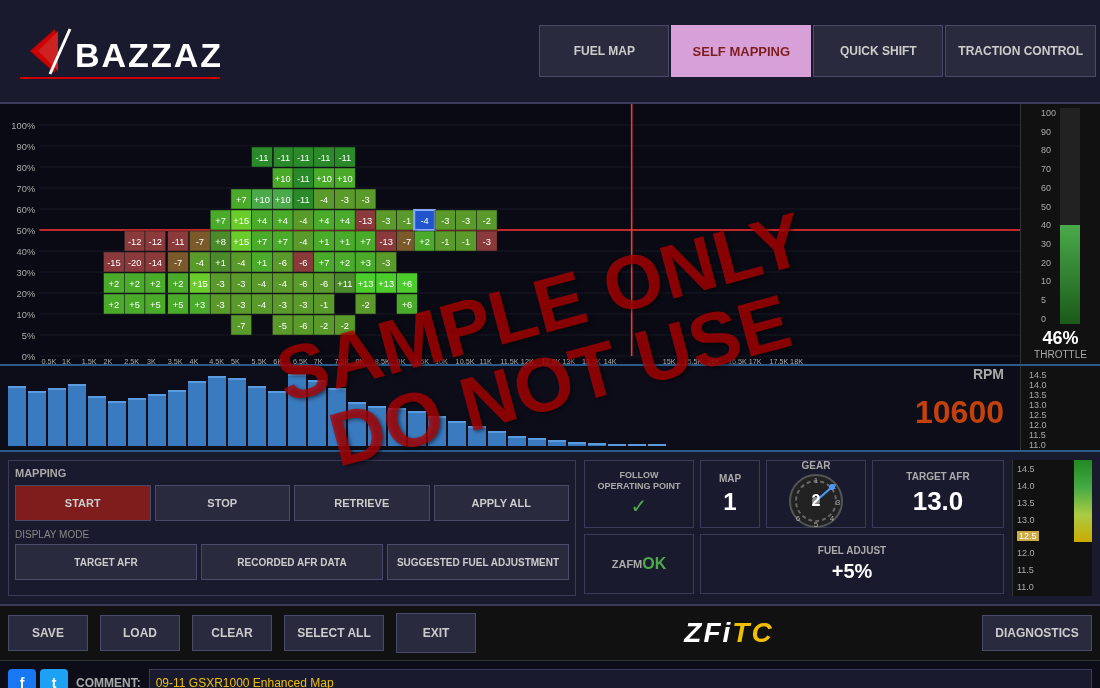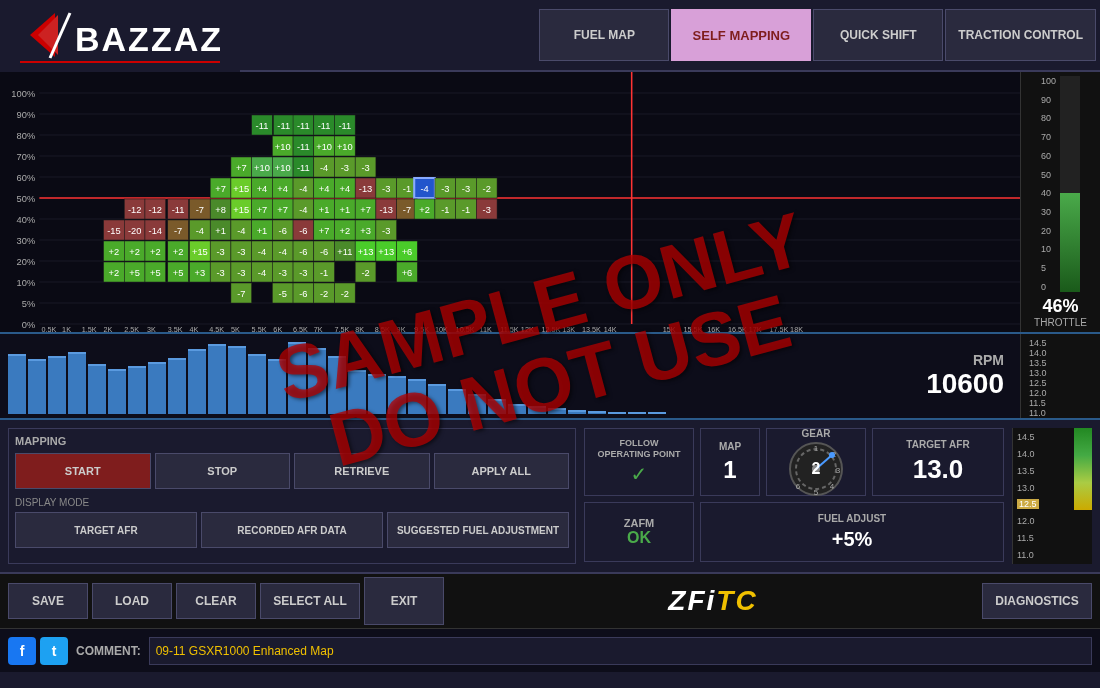--- a/index.html
+++ b/index.html
@@ -8,21 +8,21 @@
       height: 688px;
       background: #1a1a2e;
       font-family: Arial, sans-serif;
       overflow: hidden;
       position: relative;
     }
   </style>
 </head>
 <body>
 
-<div style="display:flex; align-items:center; background:#1a1a2e; height:72px; border-bottom:2px solid #3a3a5a;">
+<div style="display:flex; align-items:center; background:#1a1a2e; height:104px; border-bottom:2px solid #3a3a5a;">
   <div style="width:240px; height:88px; background:#1a1a2e; display:flex; align-items:center; justify-content:center; padding:10px;">
 
     <svg viewBox="0 0 200 65" width="200" height="65">
 
       <polygon points="10,32 35,10 35,54" fill="#cc0000"></polygon>
       <polygon points="18,32 38,12 38,52" fill="#cc2222"></polygon>
 
       <line x1="30" y1="55" x2="50" y2="10" stroke="white" stroke-width="3"></line>
 
       <text x="55" y="48" font-family="Arial Black, Arial" font-weight="900" font-size="34" fill="white" letter-spacing="2">BAZZAZ</text>
@@ -381,23 +381,23 @@
     <div style="height:10px; width:18px; background:#3a7abf; border-top:2px solid #5a9adf;"></div>
     <div style="height:8px; width:18px; background:#3a7abf; border-top:2px solid #5a9adf;"></div>
     <div style="height:6px; width:18px; background:#3a7abf; border-top:2px solid #5a9adf;"></div>
     <div style="height:4px; width:18px; background:#3a7abf; border-top:2px solid #5a9adf;"></div>
     <div style="height:3px; width:18px; background:#3a7abf; border-top:2px solid #5a9adf;"></div>
     <div style="height:2px; width:18px; background:#3a7abf; border-top:2px solid #5a9adf;"></div>
     <div style="height:2px; width:18px; background:#3a7abf; border-top:2px solid #5a9adf;"></div>
     <div style="height:1px; width:18px; background:#3a7abf; border-top:2px solid #5a9adf;"></div>
   </div>
 
-  <div style="width:200px; display:flex; flex-direction:column; align-items:flex-end; justify-content:center; padding-right:16px;">
+  <div style="width:200px; display:flex; flex-direction:column; align-items:flex-end; padding-right:16px;">
     <div style="color:#aaa; font-size:14px; font-weight:bold;">RPM</div>
-    <div style="color:#ffffff; font-size:28px; font-weight:bold;">10600</div>
+    <div style="color:#c2410c; font-size:32px; font-weight:bold;margin-top:12px;">10600</div>
   </div>
 
   <div style="width:80px; background:#111; border-left:1px solid #333; display:flex; flex-direction:column; align-items:center; justify-content:center; padding:4px;">
     <div style="display:flex; flex-direction:column; width:100%; height:100%; position:relative; justify-content:space-between; padding:0 4px; font-size:9px; color:#aaa;">
       <span>14.5</span>
       <span>14.0</span>
       <span>13.5</span>
       <span>13.0</span>
       <span>12.5</span>
       <span>12.0</span>
@@ -465,21 +465,21 @@
         </div>
       </div>
 
       <div style="flex:1; border:1px solid #3a3a5a; padding:4px 6px; display:flex; flex-direction:column; align-items:center; justify-content:center;">
         <div style="color:#aaa; font-size:10px; font-weight:bold; margin-bottom:4px;">TARGET AFR</div>
         <div style="color:white; font-size:26px; font-weight:bold;">13.0</div>
       </div>
     </div>
     <div style="display:flex; gap:6px; height:60px;">
 
-      <div style="border:1px solid #3a3a5a; padding:4px 6px; min-width:110px; display:flex; flex-direction:column; align-items:center; justify-content:center;">
+      <div style="border:1px solid #3a3a5a; padding:4px 6px; min-width:110px; display:flex; flex-direction:row; align-items:center; justify-content:center;">
         <div style="color:#aaa; font-size:11px; font-weight:bold;">ZAFM</div>
         <div style="color:#4aaa4a; font-size:16px; font-weight:bold;">OK</div>
       </div>
 
       <div style="flex:1; border:1px solid #3a3a5a; padding:4px 6px; display:flex; flex-direction:column; align-items:center; justify-content:center;">
         <div style="color:#aaa; font-size:10px; font-weight:bold; margin-bottom:4px;">FUEL ADJUST</div>
         <div style="color:white; font-size:20px; font-weight:bold;">+5%</div>
       </div>
     </div>
   </div>
@@ -491,26 +491,26 @@
 
     <div style="position:absolute; right:0; top:0; width:18px; height:60%; background:linear-gradient(to bottom, #228822, #44aa44, #aacc44, #ccaa00);"></div>
     <span>13.0</span>
     <span style="background:#ccaa44; padding:0 2px; color:white;">12.5</span>
     <span>12.0</span>
     <span>11.5</span>
     <span>11.0</span>
   </div>
 </div>
 
-<div style="height:56px; background:#111; border-top:2px solid #3a3a5a; display:flex; align-items:center; padding:0 8px; gap:4px;">
+<div style="height:56px; background:#111; border-top:2px solid #3a3a5a; display:flex; align-items:center; padding:0 8px; gap:12px;">
   <button style="height:36px; min-width:80px; background:#2a2a3e; border:1px solid #4a4a6a; color:#ccc; font-size:12px; font-weight:bold; cursor:pointer; padding:0 12px;">SAVE</button>
   <button style="height:36px; min-width:80px; background:#2a2a3e; border:1px solid #4a4a6a; color:#ccc; font-size:12px; font-weight:bold; cursor:pointer; padding:0 12px;">LOAD</button>
   <button style="height:36px; min-width:80px; background:#2a2a3e; border:1px solid #4a4a6a; color:#ccc; font-size:12px; font-weight:bold; cursor:pointer; padding:0 12px;">CLEAR</button>
   <button style="height:36px; min-width:100px; background:#2a2a3e; border:1px solid #4a4a6a; color:#ccc; font-size:12px; font-weight:bold; cursor:pointer; padding:0 12px;">SELECT ALL</button>
-  <button style="height:48px; min-width:80px; background:#2a2a3e; border:1px solid #4a4a6a; color:#ccc; font-size:12px; font-weight:bold; cursor:pointer; padding:0 12px;">EXIT</button>
+  <button style="height:40px; min-width:80px; background:#2a2a3e; border:1px solid #4a4a6a; color:#ccc; font-size:12px; font-weight:bold; cursor:pointer; padding:0 12px;">EXIT</button>
 
   <div style="flex:1; display:flex; align-items:center; justify-content:center;">
     <span style="font-size:28px; font-weight:900; font-style:italic; color:white; letter-spacing:2px;">ZFi </span>
     <span style="font-size:28px; font-weight:900; color:#f0c000; font-style:italic; letter-spacing:2px;">TC</span>
   </div>
 
   <button style="height:36px; min-width:110px; background:#2a2a3e; border:1px solid #4a4a6a; color:#ccc; font-size:12px; font-weight:bold; cursor:pointer; padding:0 12px;">DIAGNOSTICS</button>
 </div>
 
 <div style="height:44px; background:#0d0d1a; border-top:1px solid #333; display:flex; align-items:center; padding:0 8px; gap:8px;">

